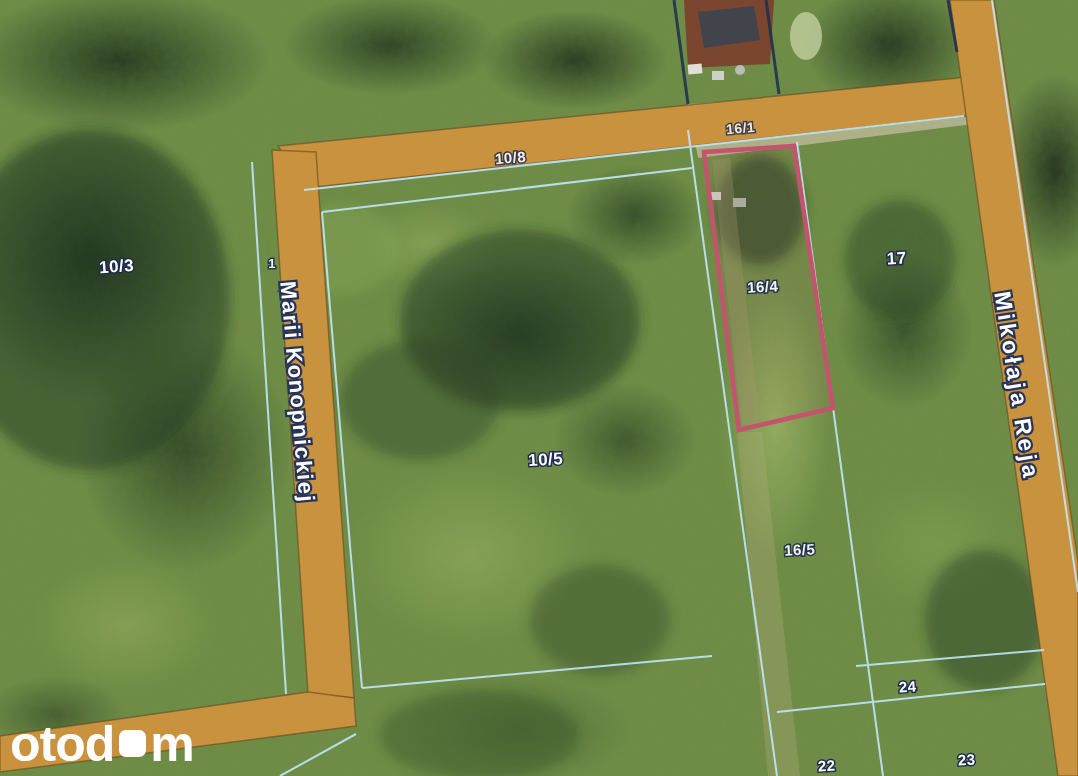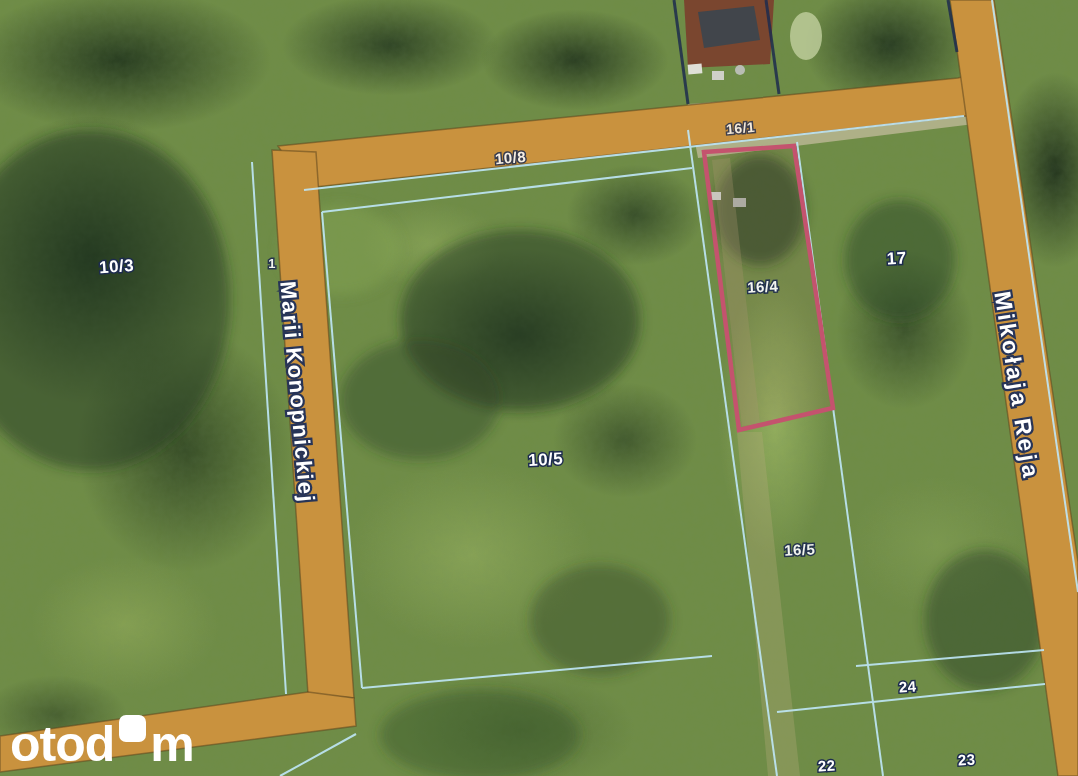--- a/index.html
+++ b/index.html
@@ -36,21 +36,21 @@
     fill:#ffffff;stroke:#1d2b4f;stroke-width:3px;paint-order:stroke;
     font-weight:bold;text-anchor:middle;letter-spacing:.5px;
   }
   .street{
     fill:#ffffff;stroke:#273457;stroke-width:4.5px;paint-order:stroke;
     font-weight:bold;text-anchor:middle;
   }
   #watermark{
     position:absolute;left:10px;top:716px;color:#fff;
     font-size:50px;font-weight:bold;letter-spacing:-1px;line-height:56px;
-    display:flex;align-items:flex-start;
+    display:flex;align-items:center;
   }
   #watermark .sq{
     display:inline-block;width:27px;height:27px;background:#fff;
     border-radius:7px;margin:0 4px 0 5px;transform:translateY(-1px);
   }
 </style>
 </head>
 <body>
 
 <div id="stage">

